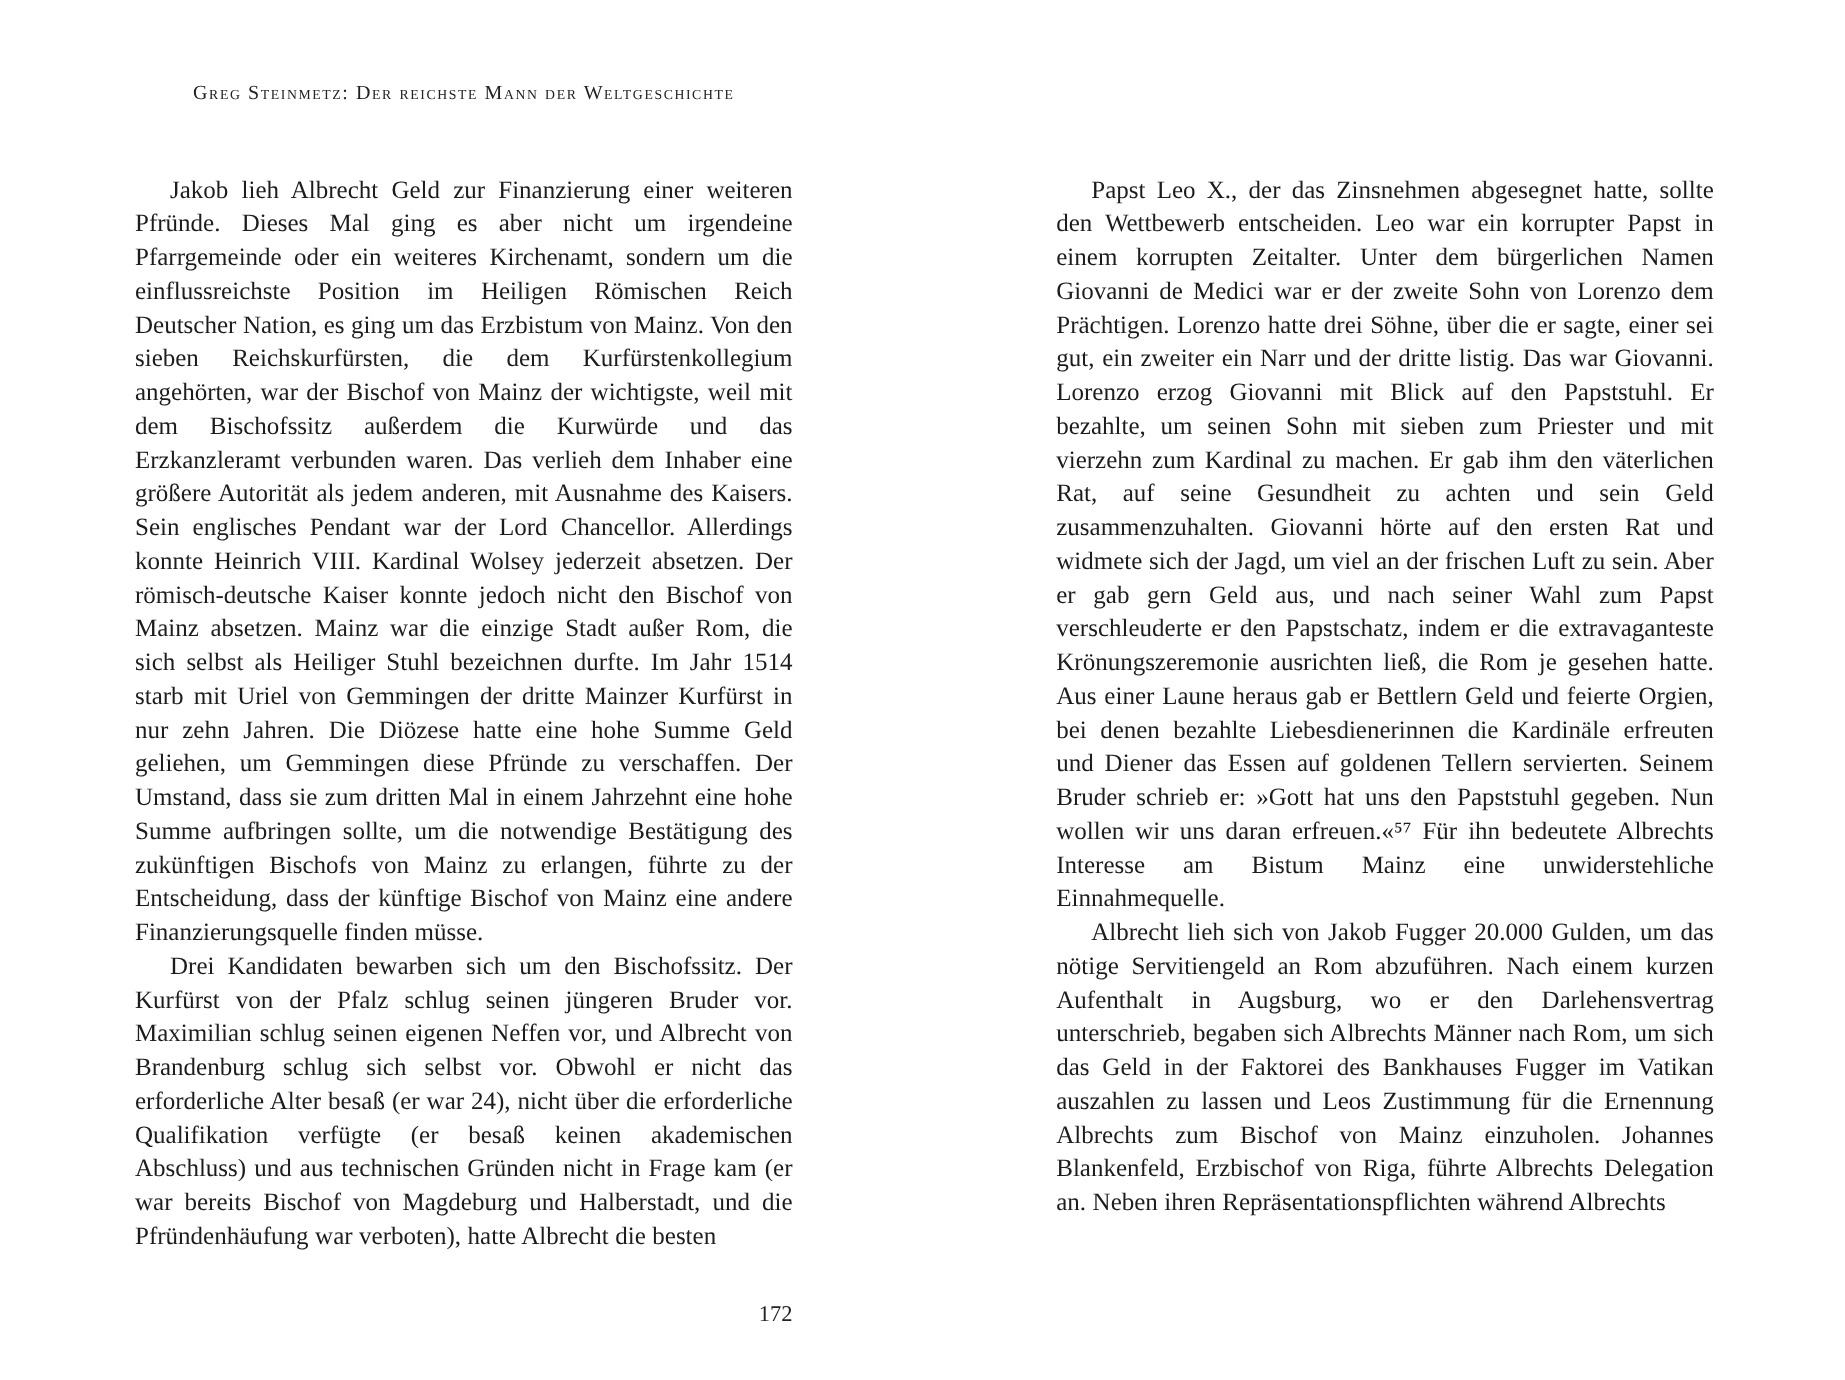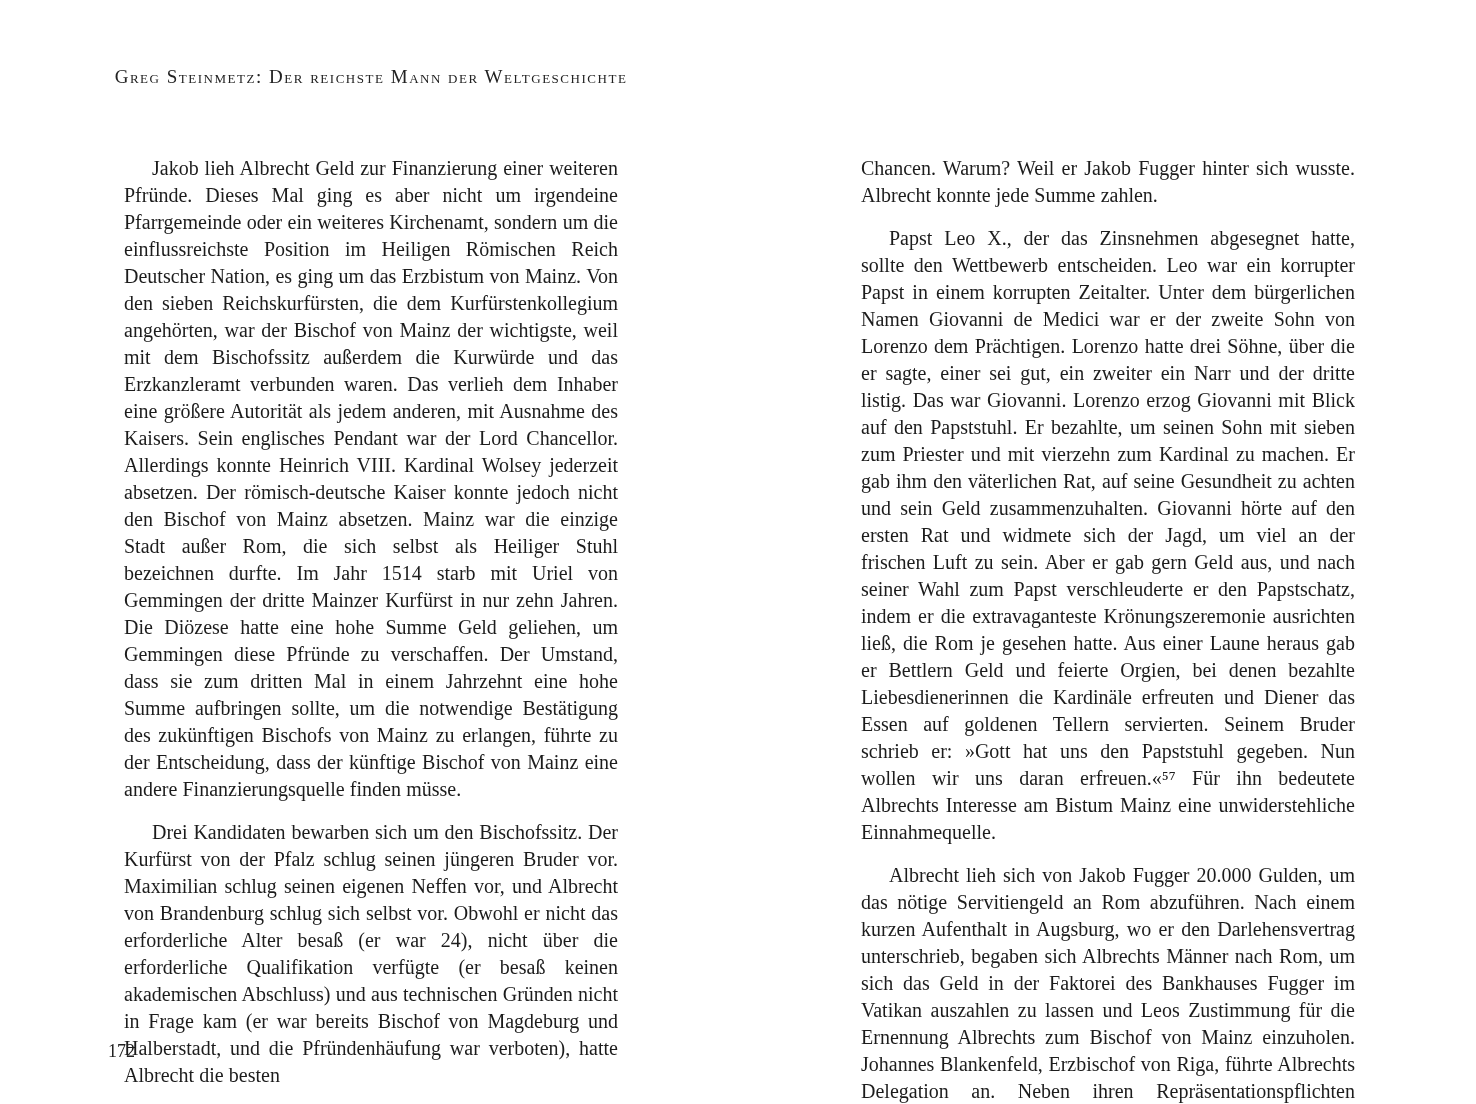--- a/index.html
+++ b/index.html
@@ -24,64 +24,63 @@
     .page-left  { left: 108px; }
     .page-right { left: 845px; }
     .running-head {
       position: absolute;
       top: 66px;
       left: 0;
       width: 100%;
       text-align: center;
       font-variant: small-caps;
       letter-spacing: 0.08em;
-      font-size: 19px;
+      font-size: 16px;
       color: #222222;
       white-space: nowrap;
     }
     .page-body {
       position: absolute;
       top: 139px;
       left: 0;
       width: 100%;
       font-size: 20px;
       line-height: 27px;
       text-align: justify;
       hyphens: auto;
       -webkit-hyphens: auto;
       word-spacing: 0.01em;
     }
     .page-body p {
-      margin: 16px;
+      margin: 0;
       padding: 0;
     }
     .page-body p.indent {
       text-indent: 28px;
     }
     .page-number {
       position: absolute;
       bottom: 42px;
       left: 0;
       width: 100%;
-      text-align: left;
+      text-align: right;
       font-size: 18px;
       color: #222222;
     }
   </style>
 </head>
 <body>
 
 <div class="page page-left">
   <div class="running-head">Greg Steinmetz: Der reichste Mann der Weltgeschichte</div>
   <div class="page-body">
       <p class="indent">Jakob lieh Albrecht Geld zur Finanzierung einer weiteren Pfründe. Dieses Mal ging es aber nicht um irgendeine Pfarrgemeinde oder ein weiteres Kirchenamt, sondern um die einflussreichste Position im Heiligen Römischen Reich Deutscher Nation, es ging um das Erzbistum von Mainz. Von den sieben Reichskurfürsten, die dem Kurfürstenkollegium angehörten, war der Bischof von Mainz der wichtigste, weil mit dem Bischofssitz außerdem die Kurwürde und das Erzkanzleramt verbunden waren. Das verlieh dem Inhaber eine größere Autorität als jedem anderen, mit Ausnahme des Kaisers. Sein englisches Pendant war der Lord Chancellor. Allerdings konnte Heinrich VIII. Kardinal Wolsey jederzeit absetzen. Der römisch-deutsche Kaiser konnte jedoch nicht den Bischof von Mainz absetzen. Mainz war die einzige Stadt außer Rom, die sich selbst als Heiliger Stuhl bezeichnen durfte. Im Jahr 1514 starb mit Uriel von Gemmingen der dritte Mainzer Kurfürst in nur zehn Jahren. Die Diözese hatte eine hohe Summe Geld geliehen, um Gemmingen diese Pfründe zu verschaffen. Der Umstand, dass sie zum dritten Mal in einem Jahrzehnt eine hohe Summe aufbringen sollte, um die notwendige Bestätigung des zukünftigen Bischofs von Mainz zu erlangen, führte zu der Entscheidung, dass der künftige Bischof von Mainz eine andere Finanzierungsquelle finden müsse.</p>
       <p class="indent">Drei Kandidaten bewarben sich um den Bischofssitz. Der Kurfürst von der Pfalz schlug seinen jüngeren Bruder vor. Maximilian schlug seinen eigenen Neffen vor, und Albrecht von Brandenburg schlug sich selbst vor. Obwohl er nicht das erforderliche Alter besaß (er war 24), nicht über die erforderliche Qualifikation verfügte (er besaß keinen akademischen Abschluss) und aus technischen Gründen nicht in Frage kam (er war bereits Bischof von Magdeburg und Halberstadt, und die Pfründenhäufung war verboten), hatte Albrecht die besten</p>
     </div>
   <div class="page-number">172</div>
 </div>
 
 <div class="page page-right">
   <div class="page-body">
-      <p>Chancen. Warum? Weil er Jakob Fugger hinter sich wusste. Albrecht konnte jede Summe zahlen.</p>
       <p class="indent">Papst Leo X., der das Zinsnehmen abgesegnet hatte, sollte den Wettbewerb entscheiden. Leo war ein korrupter Papst in einem korrupten Zeitalter. Unter dem bürgerlichen Namen Giovanni de Medici war er der zweite Sohn von Lorenzo dem Prächtigen. Lorenzo hatte drei Söhne, über die er sagte, einer sei gut, ein zweiter ein Narr und der dritte listig. Das war Giovanni. Lorenzo erzog Giovanni mit Blick auf den Papststuhl. Er bezahlte, um seinen Sohn mit sieben zum Priester und mit vierzehn zum Kardinal zu machen. Er gab ihm den väterlichen Rat, auf seine Gesundheit zu achten und sein Geld zusammenzuhalten. Giovanni hörte auf den ersten Rat und widmete sich der Jagd, um viel an der frischen Luft zu sein. Aber er gab gern Geld aus, und nach seiner Wahl zum Papst verschleuderte er den Papstschatz, indem er die extravaganteste Krönungszeremonie ausrichten ließ, die Rom je gesehen hatte. Aus einer Laune heraus gab er Bettlern Geld und feierte Orgien, bei denen bezahlte Liebesdienerinnen die Kardinäle erfreuten und Diener das Essen auf goldenen Tellern servierten. Seinem Bruder schrieb er: »Gott hat uns den Papststuhl gegeben. Nun wollen wir uns daran erfreuen.«⁵⁷ Für ihn bedeutete Albrechts Interesse am Bistum Mainz eine unwiderstehliche Einnahmequelle.</p>
       <p class="indent">Albrecht lieh sich von Jakob Fugger 20.000 Gulden, um das nötige Servitiengeld an Rom abzuführen. Nach einem kurzen Aufenthalt in Augsburg, wo er den Darlehensvertrag unterschrieb, begaben sich Albrechts Männer nach Rom, um sich das Geld in der Faktorei des Bankhauses Fugger im Vatikan auszahlen zu lassen und Leos Zustimmung für die Ernennung Albrechts zum Bischof von Mainz einzuholen. Johannes Blankenfeld, Erzbischof von Riga, führte Albrechts Delegation an. Neben ihren Repräsentationspflichten während Albrechts</p>
     </div>
 </div>
 
 </body></html>

